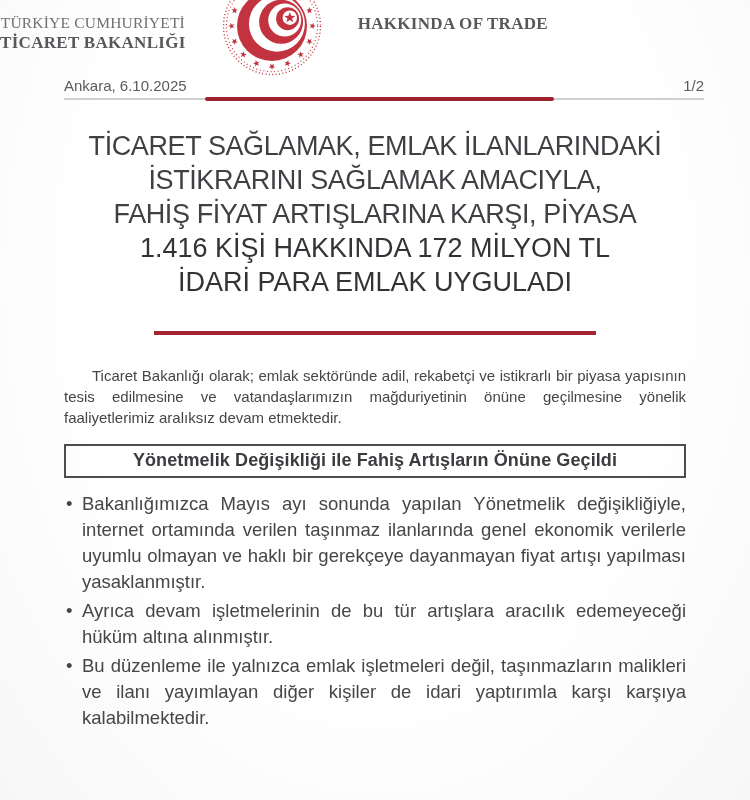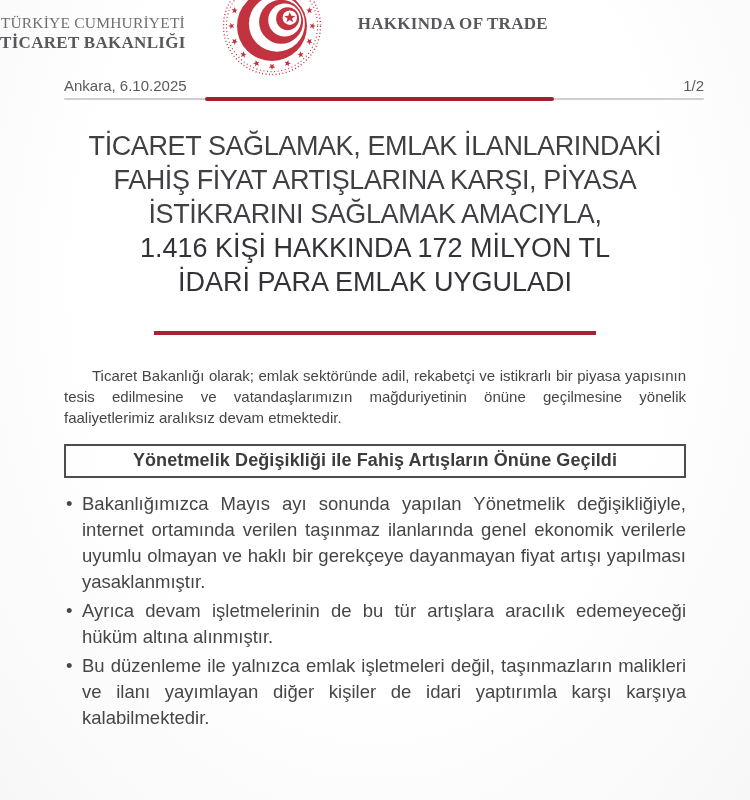--- a/index.html
+++ b/index.html
@@ -99,22 +99,22 @@
     <span>Ankara, 6.10.2025</span>
     <span>1/2</span>
   </div>
   <div class="rule">
     <div class="rule-gray"></div>
     <div class="rule-red"></div>
   </div>
 
   <div class="headline">
     <div>TİCARET SAĞLAMAK, EMLAK İLANLARINDAKİ</div>
+    <div>İSTİKRARINI SAĞLAMAK AMACIYLA,</div>
     <div>FAHİŞ FİYAT ARTIŞLARINA KARŞI, PİYASA</div>
-    <div>İSTİKRARINI SAĞLAMAK AMACIYLA,</div>
     <div class="hl-bold">1.416 KİŞİ HAKKINDA 172 MİLYON TL</div>
     <div class="hl-bold">İDARİ PARA EMLAK UYGULADI</div>
   </div>
 
   <div class="divider-red"></div>
 
   <div class="body-copy">
     <p class="intro">Ticaret Bakanlığı olarak; emlak sektöründe adil, rekabetçi ve istikrarlı bir piyasa yapısının tesis edilmesine ve vatandaşlarımızın mağduriyetinin önüne geçilmesine yönelik faaliyetlerimiz aralıksız devam etmektedir.</p>
 
     <div class="section-box">Yönetmelik Değişikliği ile Fahiş Artışların Önüne Geçildi</div>

